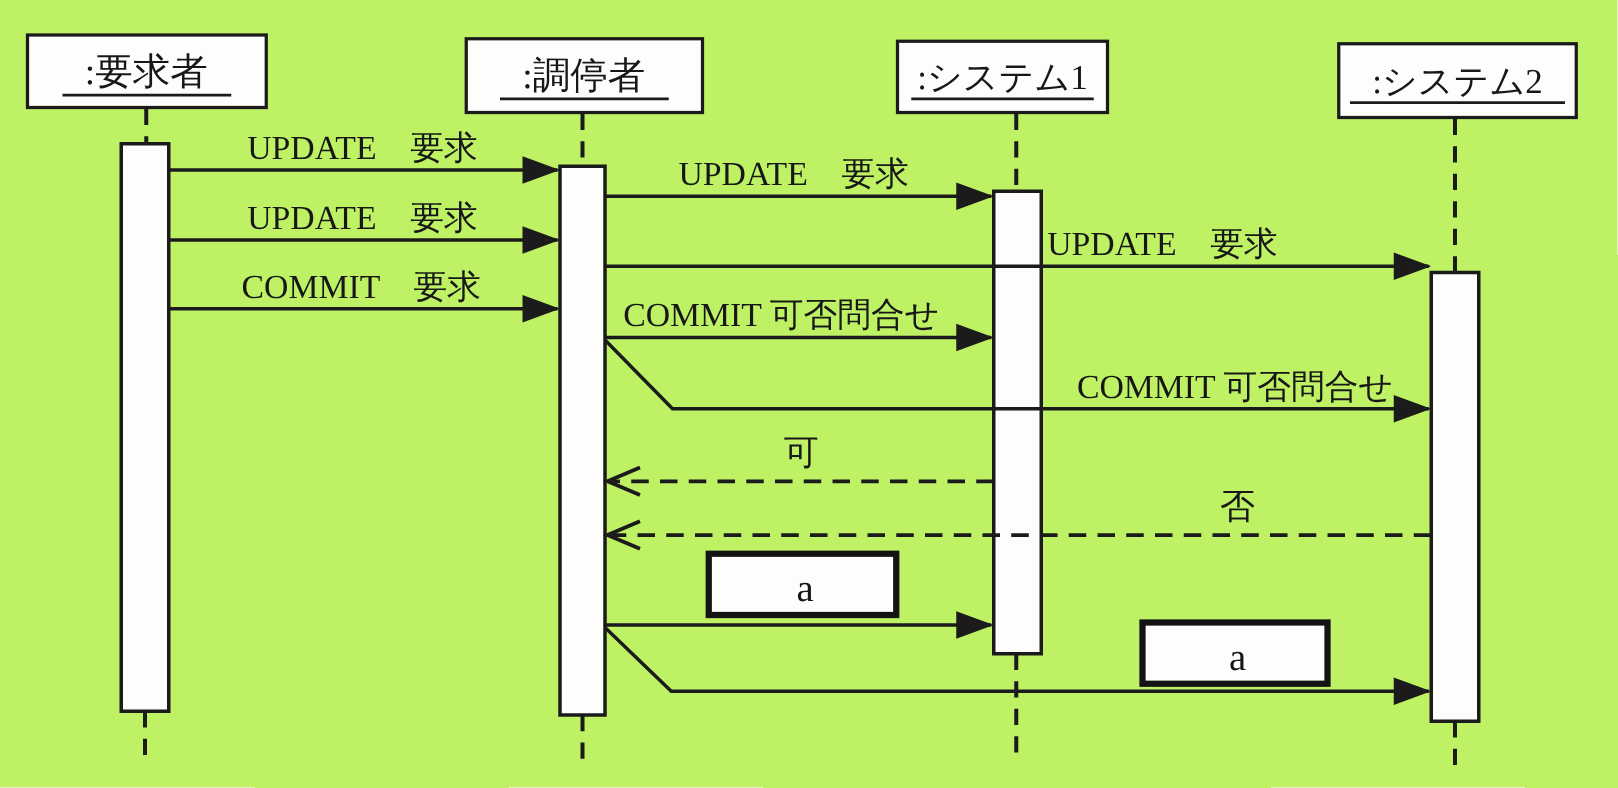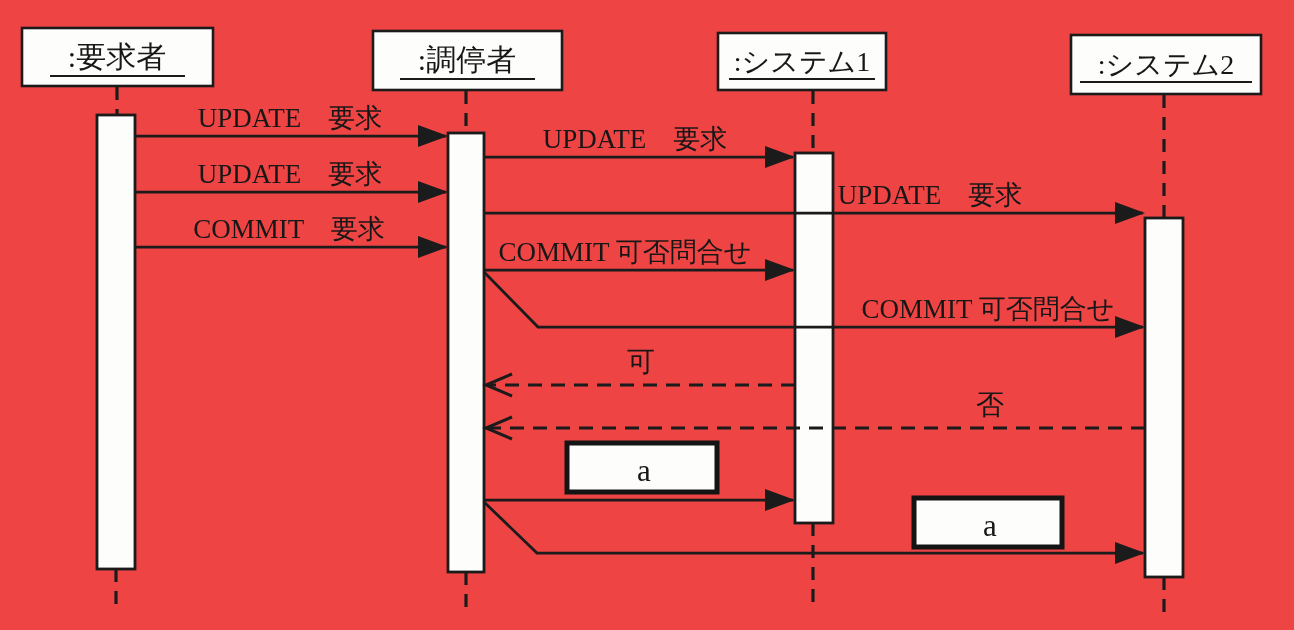--- a/index.html
+++ b/index.html
@@ -1,20 +1,20 @@
 <!DOCTYPE html>
 <html><head>
 <meta charset="utf-8">
 <style>
   html, body { margin: 0; padding: 0; background: #ffffff; }
   .stage {
     position: relative;
     width: 1294px;
     height: 630px;
-    background: #ef4444;
+    background: #bef264;
     overflow: hidden;
   }
   svg { position: absolute; left: 0; top: 0; }
   text {
     font-family: "Liberation Serif", "DejaVu Serif", serif;
     fill: #171717;
   }
   .hdr  { font-size: 30px; }
   .hdr2 { font-size: 28px; }
   .msg  { font-size: 27px; }

